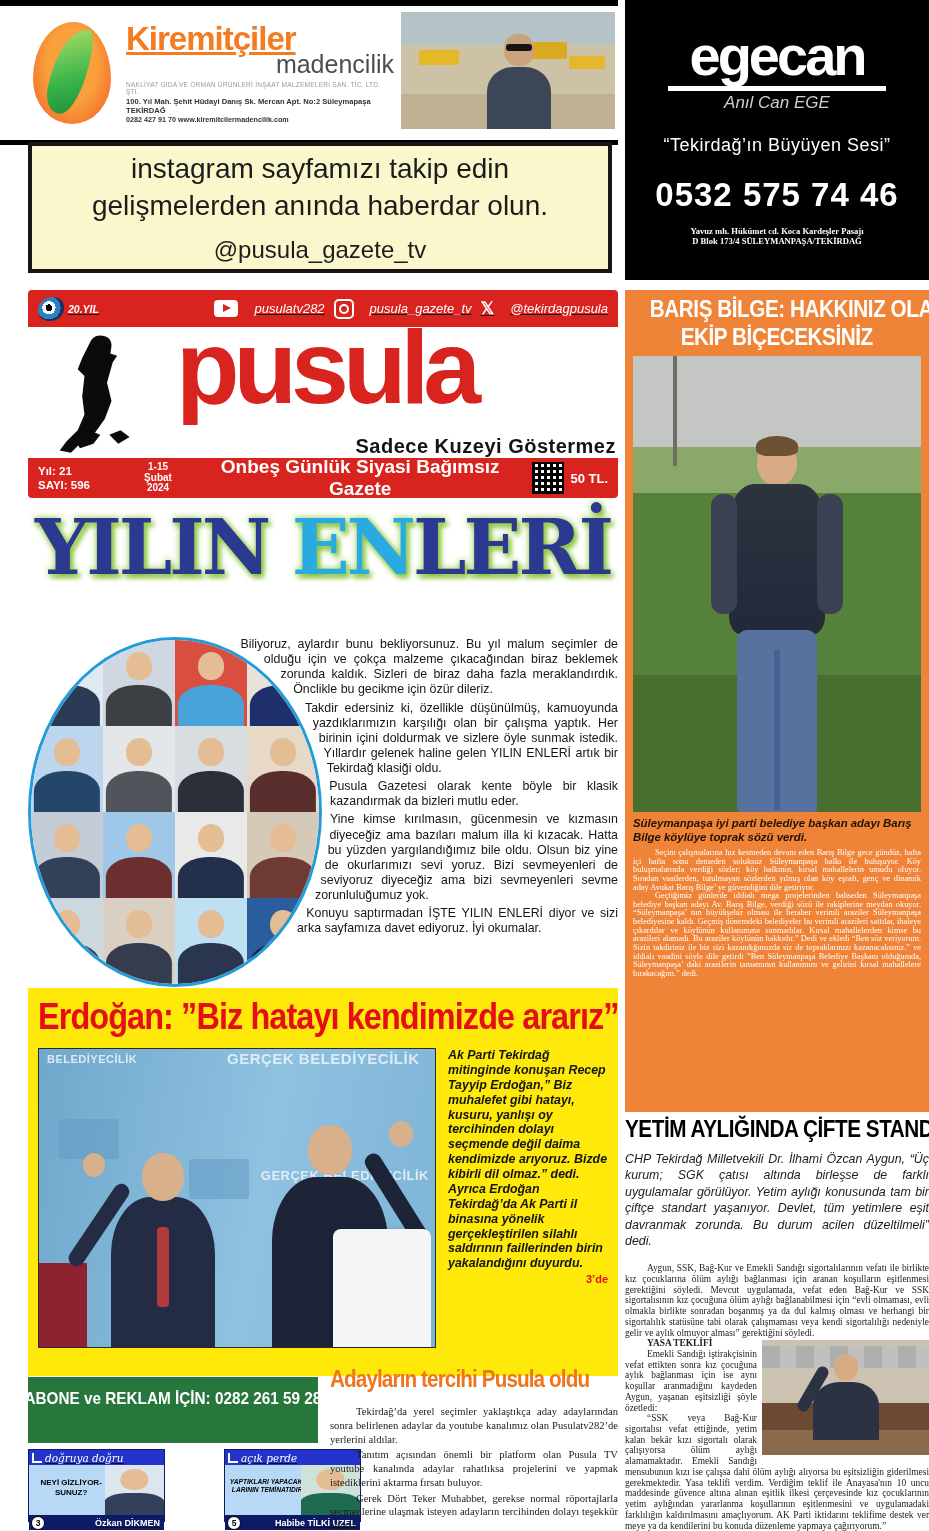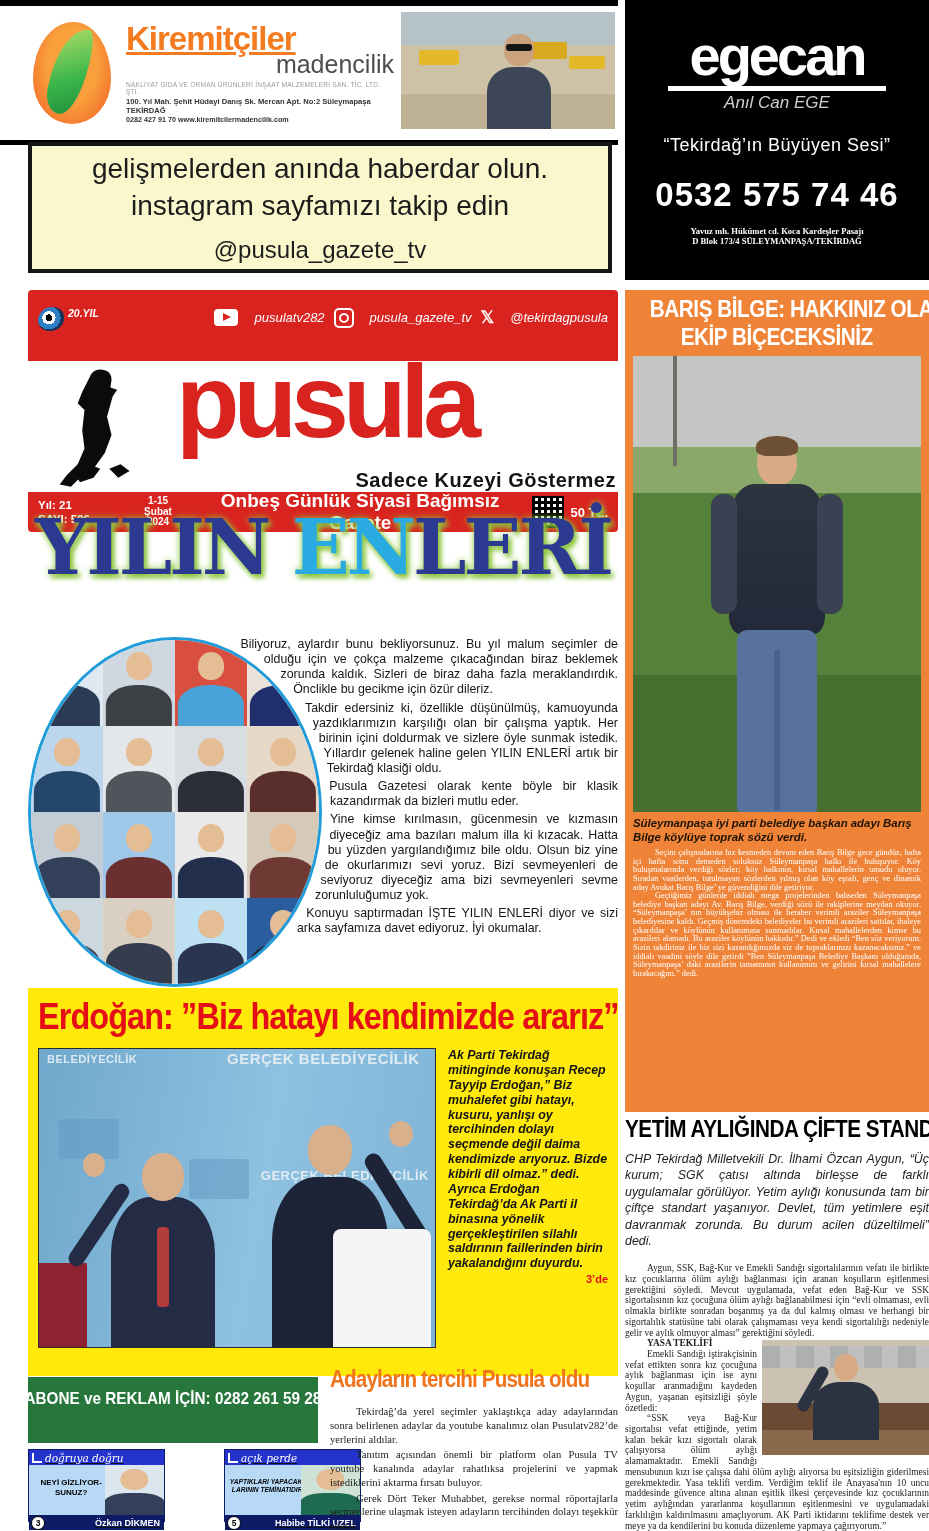--- a/index.html
+++ b/index.html
@@ -49,21 +49,21 @@
   .eg-ad2{font-size:8.6px;font-weight:700;font-family:"Liberation Serif",serif;}
 
   
   .instabox{position:absolute;left:28px;top:142px;width:576px;height:123px;background:#fbf7cc;
           border:4px solid #161616;display:flex;flex-direction:column;align-items:center;justify-content:center;}
   .insta-l{font-size:28px;color:#1c1c1c;line-height:1.3;}
   .insta-h{font-size:24px;color:#1c1c1c;margin-top:12px;}
 
   
   .mast{position:absolute;left:28px;top:290px;width:590px;height:208px;}
-  .mast-top{height:37px;background:#d9231f;border-radius:4px 4px 0 0;display:flex;align-items:flex-start;padding:17px 10px;}
+  .mast-top{height:37px;background:#d9231f;border-radius:4px 4px 0 0;display:flex;align-items:center;padding:0 10px;text-decoration:underline;}
   .nazar{width:26px;height:24px;border-radius:58% 42% 55% 45%;flex:0 0 auto;
          background:radial-gradient(circle at 42% 45%,#000 0 17%,#fdfdfd 17% 33%,#2f7fc4 33% 58%,#16325c 58% 100%);}
   .yil20{color:#fff;font-size:10.5px;font-weight:900;font-style:italic;margin-left:4px;}
   .socials{margin-left:auto;display:flex;align-items:center;gap:9px;color:#fff;}
   .soc{display:flex;align-items:center;gap:16px;font-size:13px;font-style:italic;}
   .yt{width:24px;height:17px;background:#fff;border-radius:4px;position:relative;}
   .yt::after{content:"";position:absolute;left:9px;top:4px;border-left:8px solid #d9231f;
          border-top:4.5px solid transparent;border-bottom:4.5px solid transparent;}
   .ig{width:16px;height:16px;border:2px solid #fff;border-radius:5px;position:relative;}
   .ig::after{content:"";position:absolute;left:3px;top:3px;width:6px;height:6px;border:2px solid #fff;border-radius:50%;}
@@ -259,22 +259,22 @@
     <div class="eg-brand">egecan</div>
     <div class="eg-rule"></div>
     <div class="eg-person">Anıl Can EGE</div>
     <div class="eg-slogan">“Tekirdağ’ın Büyüyen Sesi”</div>
     <div class="eg-phone">0532 575 74 46</div>
     <div class="eg-ad1">Yavuz mh. Hükümet cd. Koca Kardeşler Pasajı</div>
     <div class="eg-ad2">D Blok 173/4 SÜLEYMANPAŞA/TEKİRDAĞ</div>
   </div>
 
   <div class="instabox">
+    <div class="insta-l">instagram sayfamızı takip edin</div>
     <div class="insta-l">gelişmelerden anında haberdar olun.</div>
-    <div class="insta-l">instagram sayfamızı takip edin</div>
     <div class="insta-h">@pusula_gazete_tv</div>
   </div>
 
   <div class="mast">
     <div class="mast-top">
       <div class="nazar"></div>
       <div class="yil20">20.YIL</div>
       <div class="socials">
         <div class="soc">
           <span class="yt"></span>

